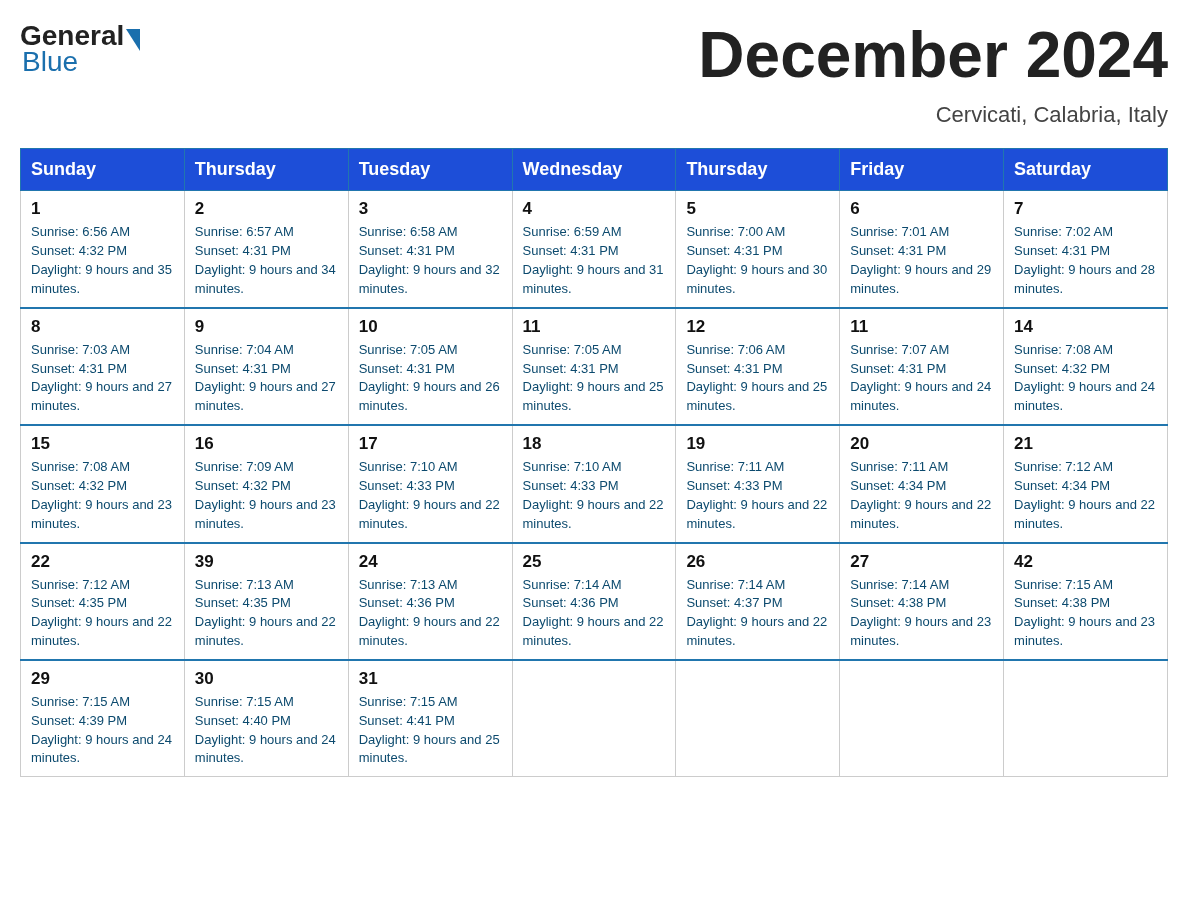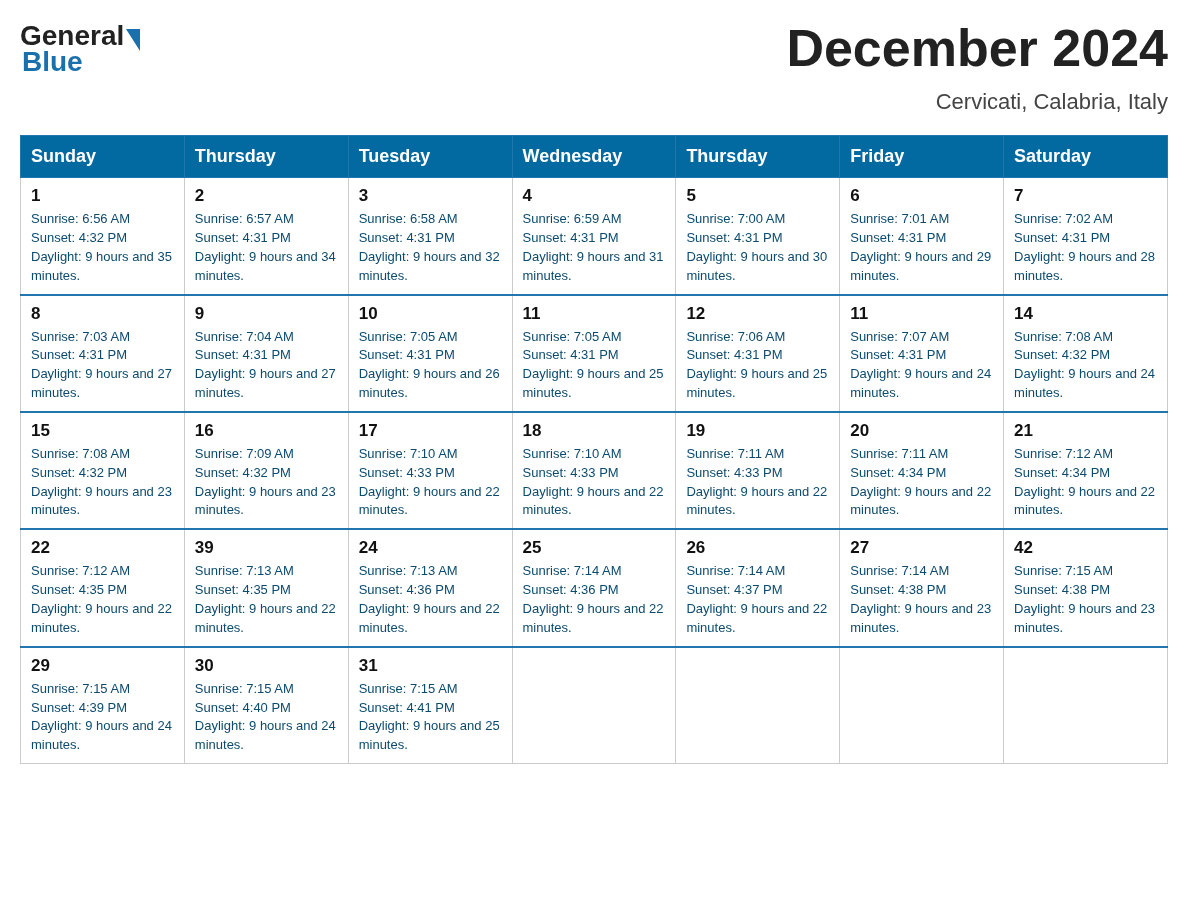--- a/index.html
+++ b/index.html
@@ -36,46 +36,46 @@
       height: 0;
       border-left: 14px solid transparent;
       border-right: 0px solid transparent;
       border-top: 22px solid #1a6fad;
       margin: 0 2px;
       position: relative;
       top: 4px;
     }
     .logo-line2 {
       font-size: 28px;
-      font-weight: bold;
+      font-weight: normal;
       color: #1a6fad;
       margin-left: 2px;
       margin-top: -6px;
     }
     .title-block {
       text-align: right;
     }
     .month-title {
-      font-size: 52px;
+      font-size: 64px;
       font-weight: bold;
       color: #222;
       line-height: 1.1;
     }
     .location-title {
       font-size: 22px;
       color: #444;
       margin-top: 12px;
     }
     .calendar-table {
       width: 100%;
       border-collapse: collapse;
       table-layout: fixed;
     }
     .calendar-table th {
-      background-color: #0369a1;
+      background-color: #1d4ed8;
       color: #fff;
       font-size: 18px;
       font-weight: bold;
       padding: 10px 10px;
       text-align: left;
       border: 1px solid #2176ae;
     }
     .calendar-table td {
       vertical-align: top;
       padding: 8px 10px;

